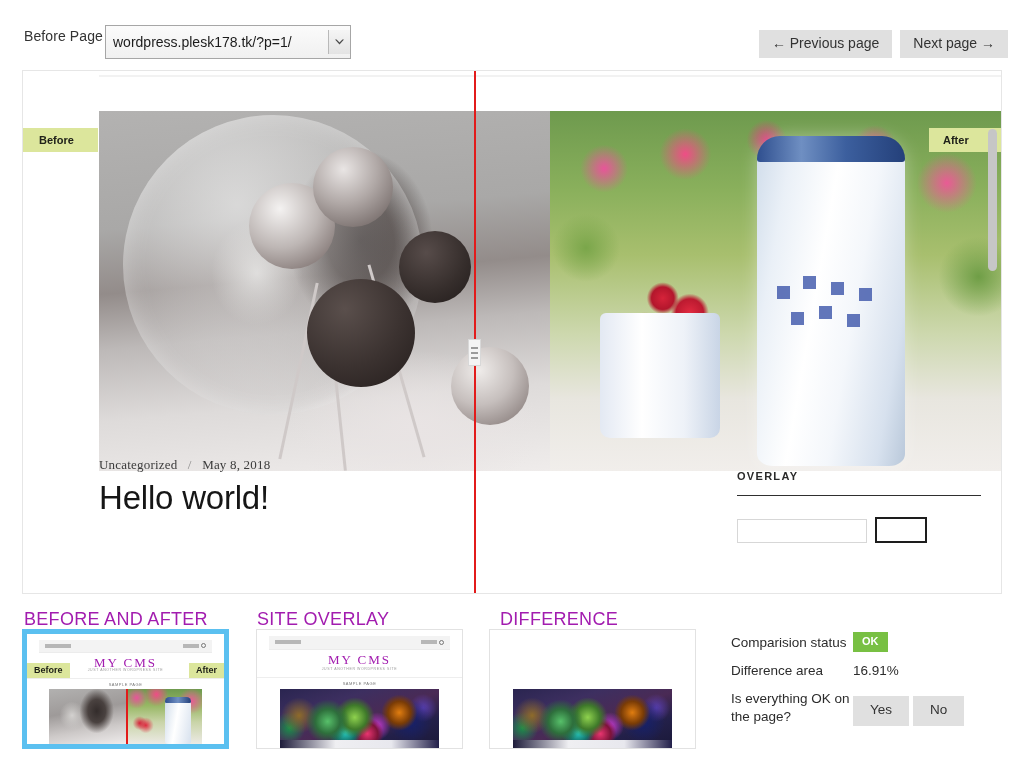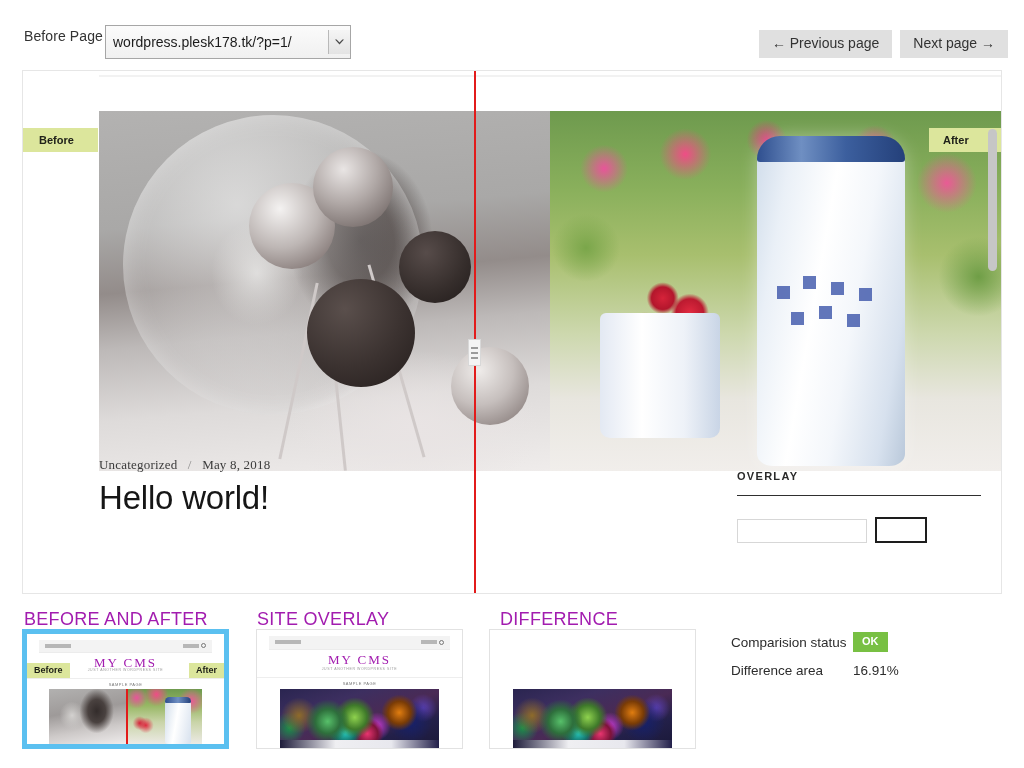--- a/index.html
+++ b/index.html
@@ -439,14 +439,21 @@
   <div class="info-row">
     <div class="info-label">Comparision status</div>
     <div class="status-badge">OK</div>
   </div>
 
   <div class="info-row">
     <div class="info-label">Difference area</div>
     <div class="info-value">16.91%</div>
   </div>
 
+  <div class="info-row">
+    <div class="info-label">Is everything OK on the page?</div>
+    <div class="yesno">
+      <button>Yes</button>
+      <button>No</button>
+    </div>
+  </div>
 
 </div>
 
 </body></html>

